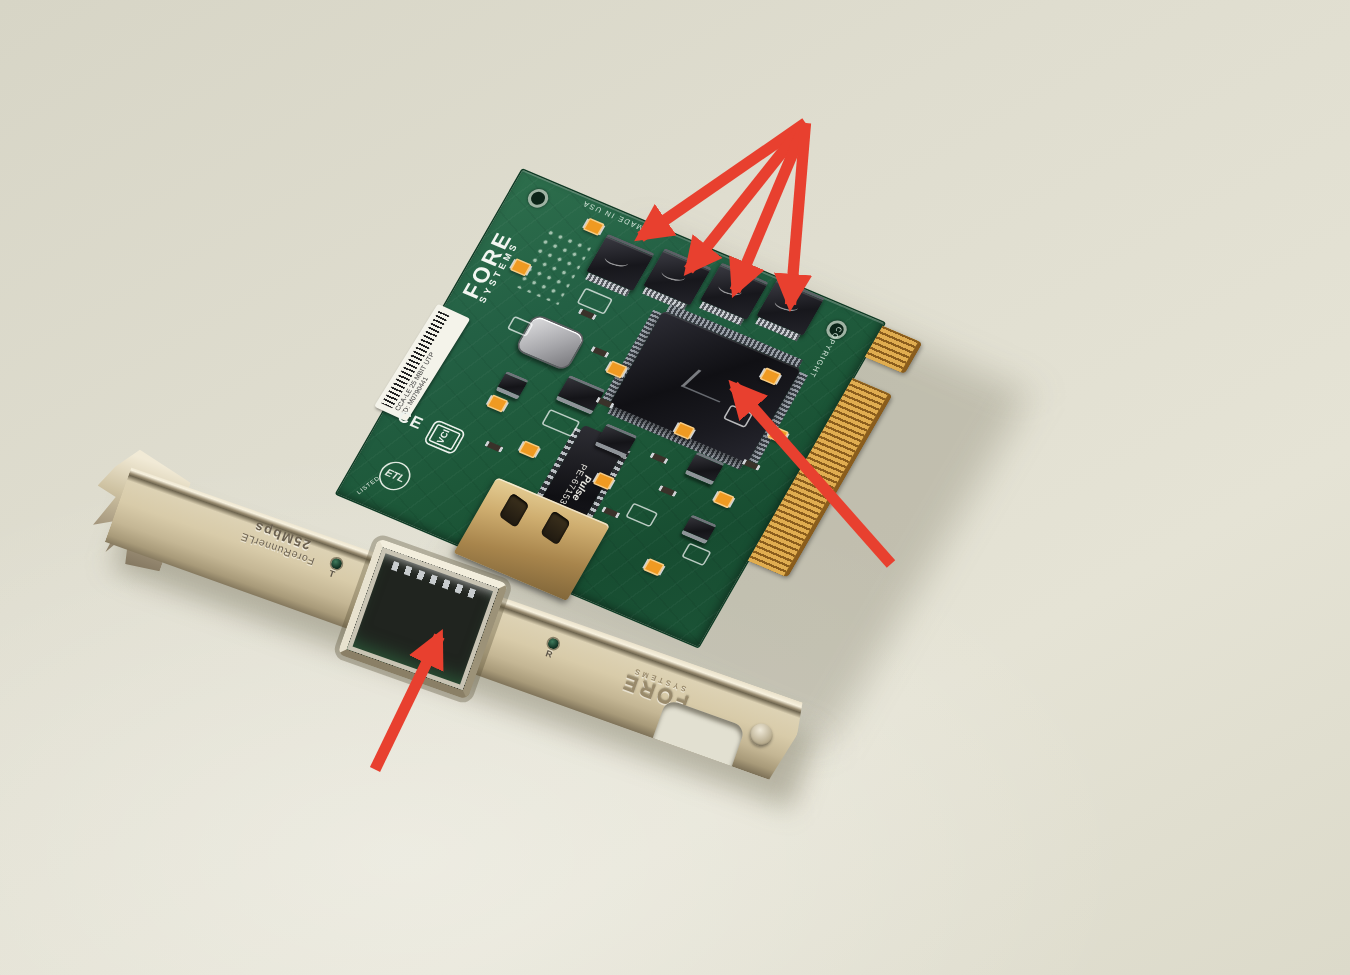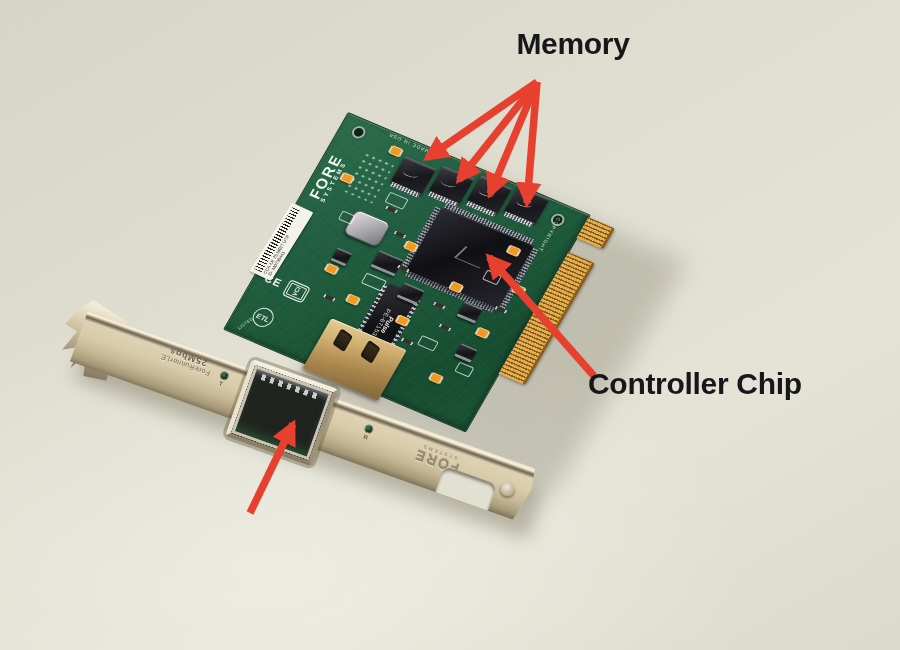--- a/index.html
+++ b/index.html
@@ -294,17 +294,15 @@
     <g stroke="currentColor" stroke-width="7.5" fill="none">
       <line x1="537" y1="82" x2="427" y2="158" marker-end="url(#ah)"></line>
       <line x1="537" y1="82" x2="459" y2="180" marker-end="url(#ah)"></line>
       <line x1="537" y1="82" x2="490" y2="194" marker-end="url(#ah)"></line>
       <line x1="537" y1="82" x2="527" y2="203" marker-end="url(#ah)"></line>
       <line x1="594" y1="376" x2="489" y2="257" marker-end="url(#ah)"></line>
       <line x1="250" y1="513" x2="293" y2="424" marker-end="url(#ah)"></line>
     </g>
   </svg>
 
-  <div class="calllabel lbl-memory">Memory</div>
-  <div class="calllabel lbl-controller">Controller Chip</div>
 
   <div class="vignette"></div>
 </div>
 
 </body></html>

